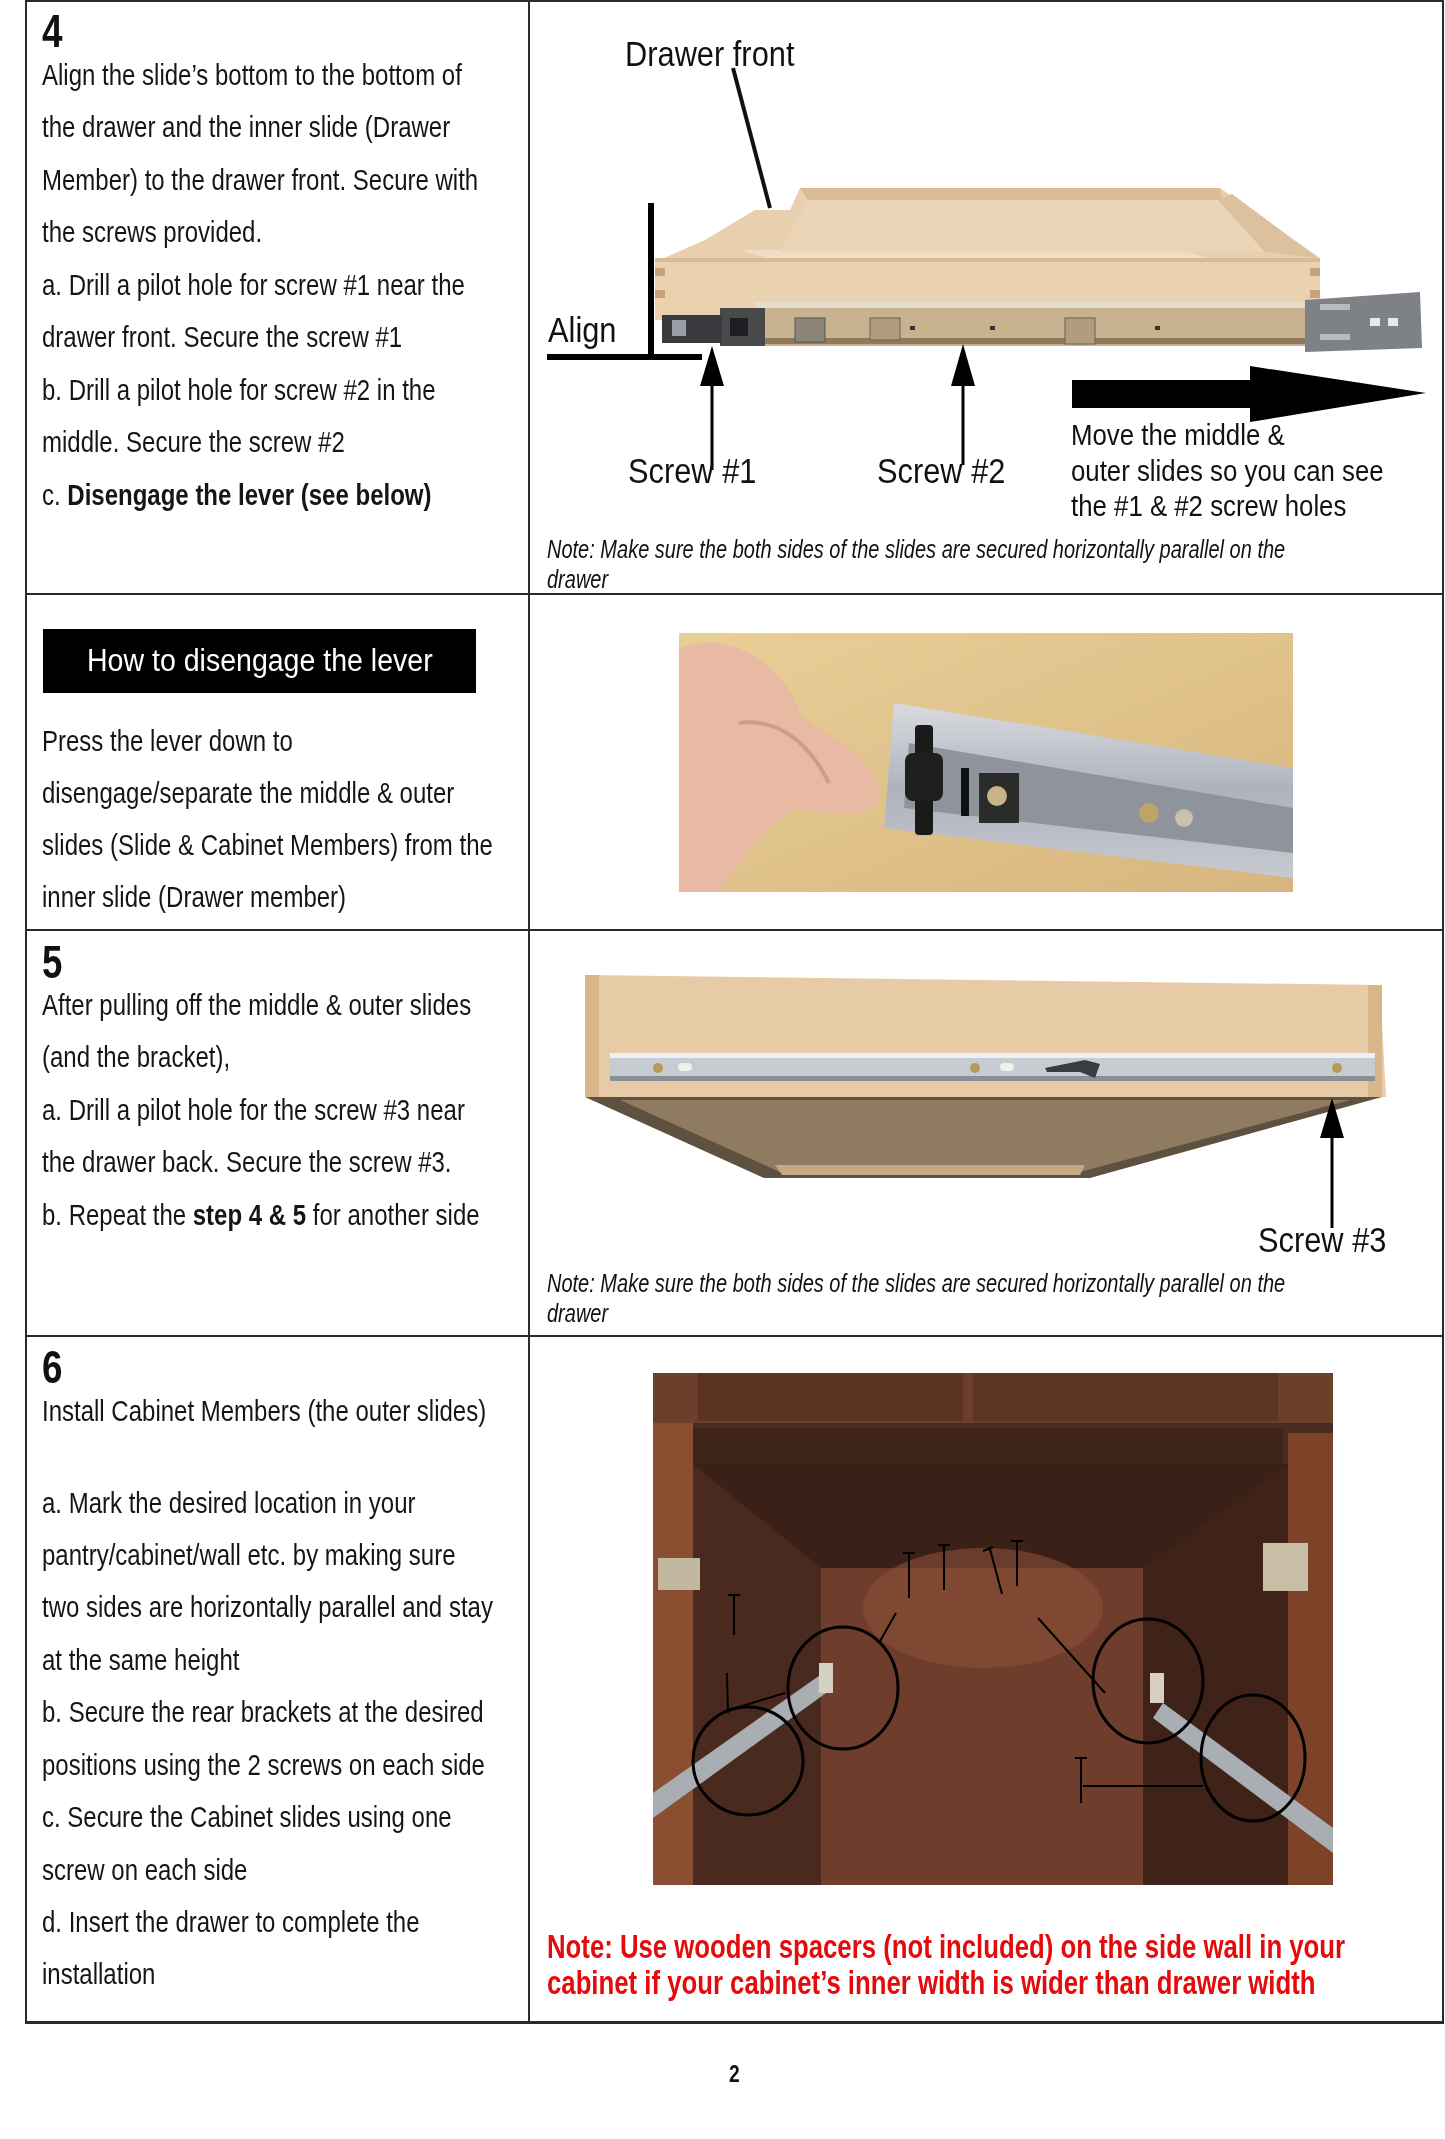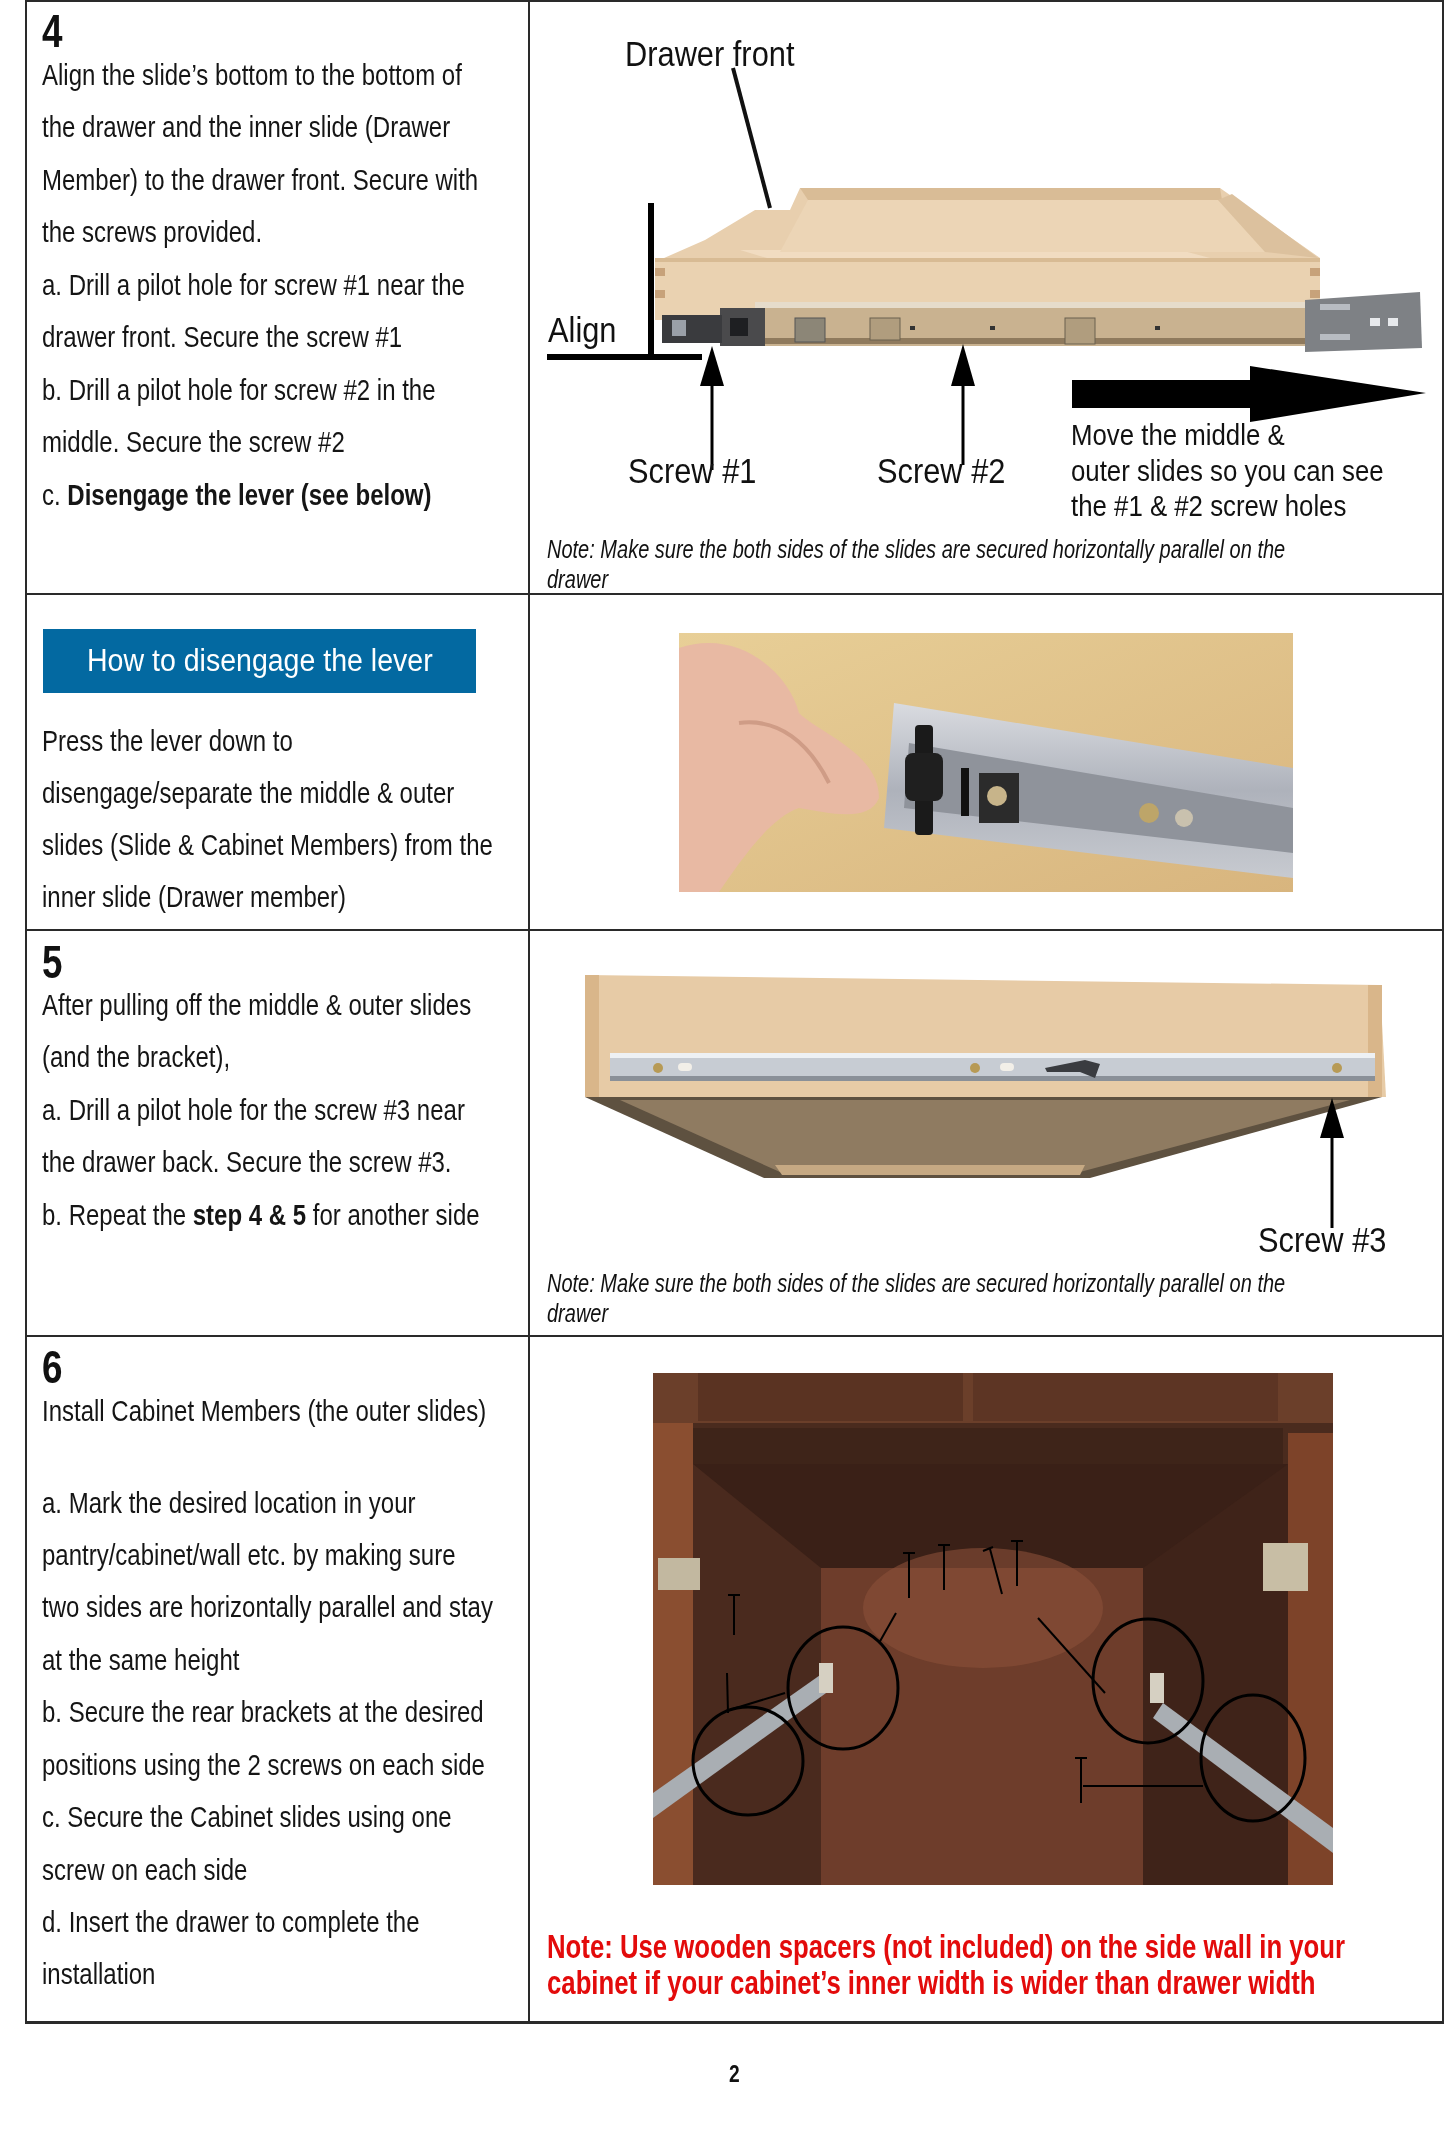--- a/index.html
+++ b/index.html
@@ -13,21 +13,21 @@
               transform: scaleX(0.8); transform-origin: left top; color: #111; }
   .txt { position: absolute; left: 42px; font-size: 30px; line-height: 30px; white-space: nowrap;
          transform: scaleX(0.8); transform-origin: left top; color: #151515; }
   .txt b { font-weight: bold; }
   .note { position: absolute; left: 547px; font-size: 25px; line-height: 25px; font-style: italic;
           white-space: nowrap; transform: scaleX(0.8); transform-origin: left top; color: #111; }
   .label { position: absolute; font-size: 35px; line-height: 35px; white-space: nowrap;
            transform: scaleX(0.88); transform-origin: left top; color: #111; }
   .label-sm { position: absolute; font-size: 30px; line-height: 30px; white-space: nowrap;
               transform: scaleX(0.86); transform-origin: left top; color: #111; }
-  .badge { position: absolute; left: 43px; top: 629px; width: 433px; height: 64px; background: #0369a1;
+  .badge { position: absolute; left: 43px; top: 629px; width: 433px; height: 64px; background: #000000;
            color: #fff; font-size: 31px; line-height: 64px; text-align: center; }
   .badge span { display: inline-block; transform: scaleX(0.92); }
   .red-note { position: absolute; left: 547px; font-size: 33px; line-height: 33px; font-weight: bold;
               color: #e30b0b; white-space: nowrap; transform: scaleX(0.78); transform-origin: left top; }
   .page-num { position: absolute; left: 729px; top: 2060px; font-size: 24px; font-weight: bold;
               transform: scaleX(0.8); transform-origin: left top; }
   svg { position: absolute; overflow: visible; }
 </style>
 </head>
 <body>

